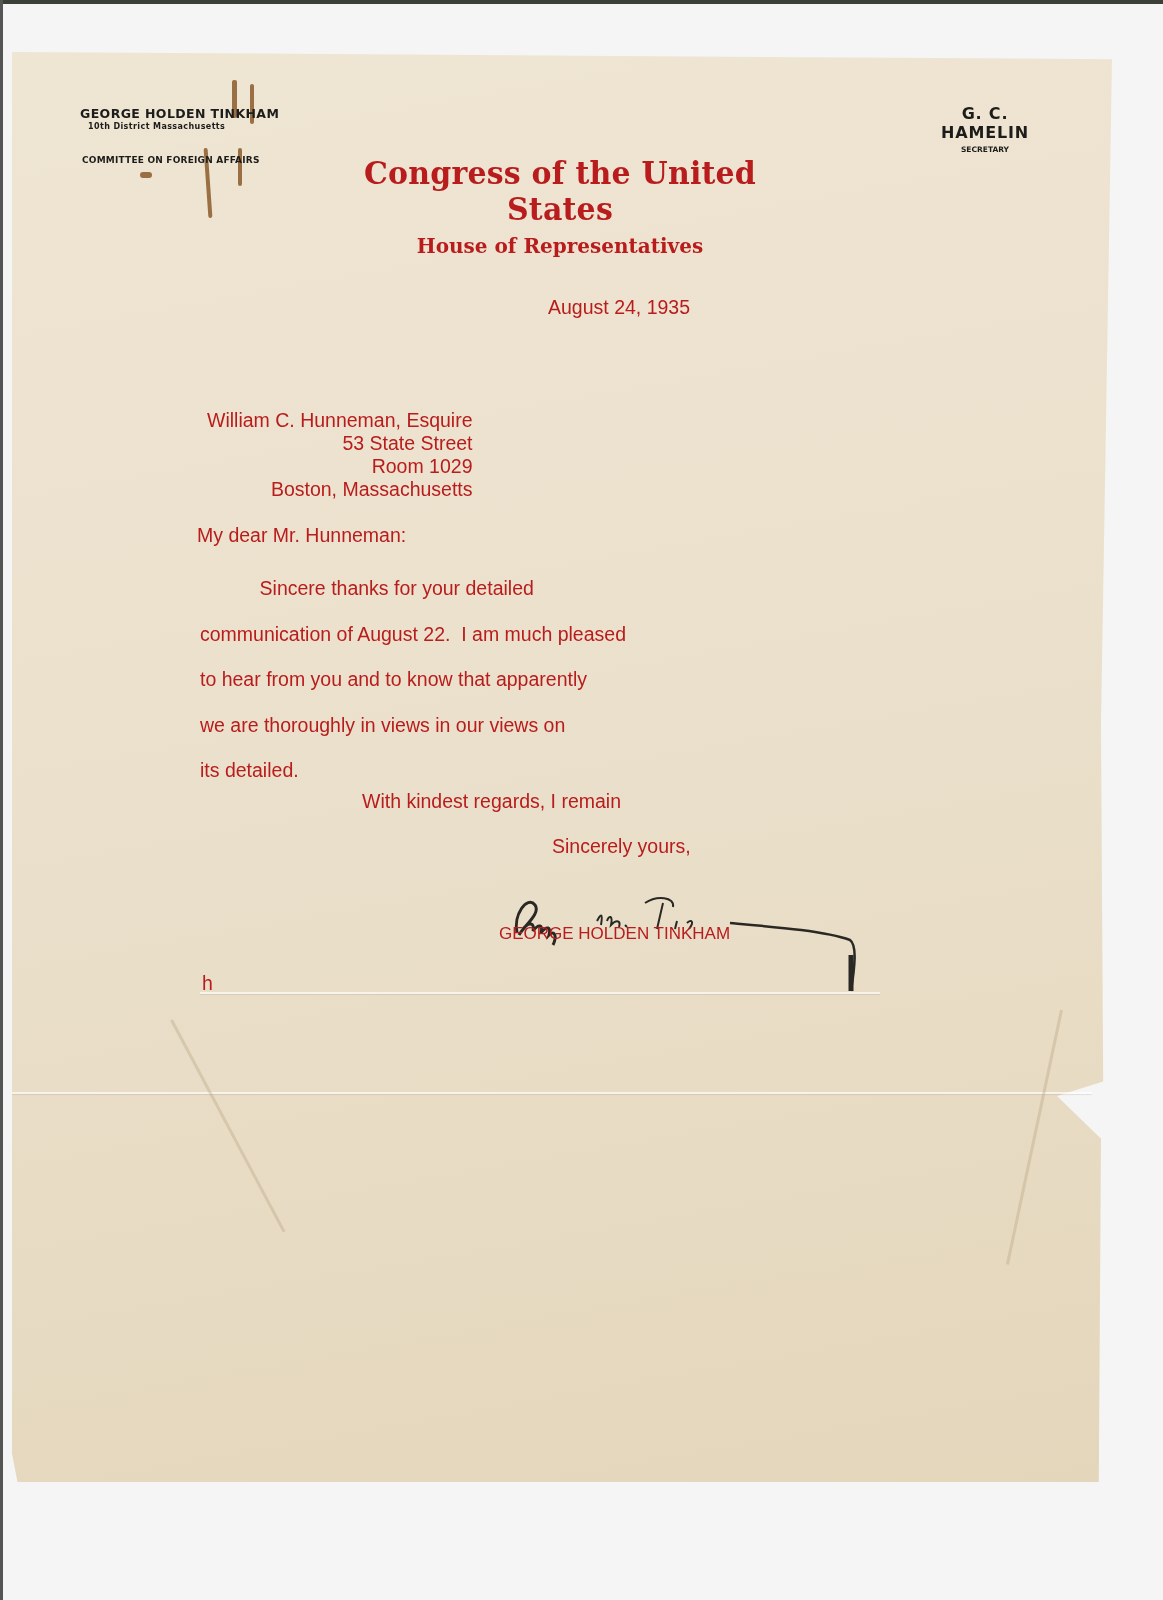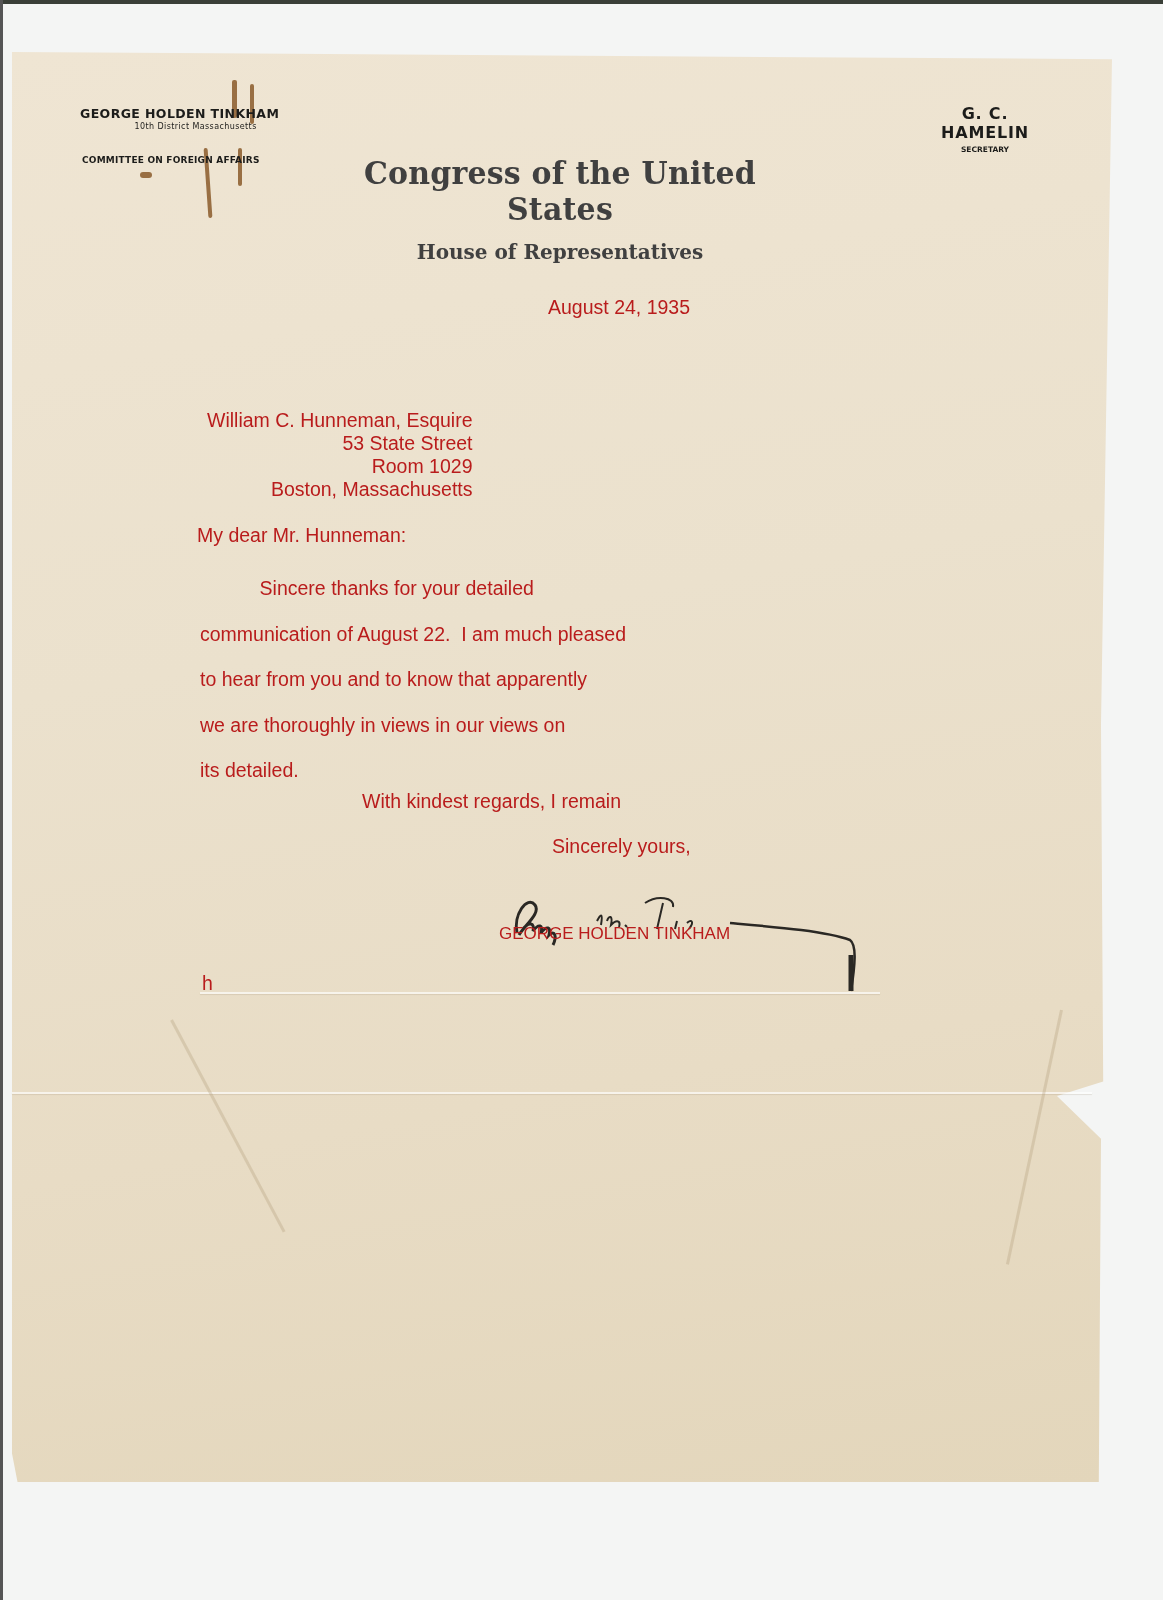--- a/index.html
+++ b/index.html
@@ -16,29 +16,29 @@
     box-shadow: 0 0 2px rgba(0,0,0,0.2);
   }
   .fold { position: absolute; left: 12px; height: 2px; width: 1080px; background: rgba(255,255,255,0.65); box-shadow: 0 1px 1px rgba(120,100,70,0.15); }
   .fold.one { top: 1092px; }
   .fold.two { top: 992px; left: 200px; width: 680px; }
   .crease { position: absolute; width: 3px; background: rgba(180,160,125,0.35); transform-origin: top; }
   .stain { position: absolute; background: #8a5a2a; border-radius: 2px; opacity: 0.85; }
 
   .lh-left { position: absolute; left: 80px; top: 106px; font-family: "DejaVu Sans", sans-serif; color: #1c1c1a; }
   .lh-name { font-size: 12.5px; font-weight: bold; letter-spacing: 0.4px; }
-  .lh-dist { font-size: 8px; font-weight: normal; margin-left: 32px; margin-top: 1px; letter-spacing: 0.4px; text-align: center; }
+  .lh-dist { font-size: 8px; font-weight: bold; margin-left: 8px; margin-top: 1px; letter-spacing: 0.4px; }
   .lh-comm { font-size: 9px; font-weight: bold; margin-left: 2px; margin-top: 24px; letter-spacing: 0.2px; }
   .lh-right { position: absolute; left: 930px; top: 104px; font-family: "DejaVu Sans", sans-serif; color: #1c1c1a; text-align: center; width: 110px; }
   .lh-sec-name { font-size: 16px; font-weight: bold; letter-spacing: 0.8px; }
   .lh-sec-title { font-size: 7.5px; font-weight: bold; margin-top: 3px; }
 
-  .lh-center { position: absolute; left: 330px; top: 156px; width: 460px; text-align: center; font-family: "DejaVu Serif", serif; color: #404040; font-weight: bold; }
+  .lh-center { position: absolute; left: 330px; top: 156px; width: 460px; text-align: center; font-family: "DejaVu Serif", serif; color: #b91c1c; font-weight: bold; }
   .lh-congress { font-size: 30px; letter-spacing: 0.2px; transform: scaleY(1.05); }
-  .lh-house { font-size: 20px; margin-top: 14px; }
+  .lh-house { font-size: 20px; margin-top: 8px; }
   .lh-city { font-size: 15.5px; margin-top: 8px; }
 
   .typed { position: absolute; font-family: Liberation Sans, sans-serif; color: #b91c1c; font-size: 19.5px; white-space: pre; }
   .date { left: 548px; top: 296px; }
   .addr { left: 207px; top: 409px; line-height: 23px; text-align: right; }
   .salutation { left: 197px; top: 524px; }
   .body-text { left: 200px; top: 566px; line-height: 45.5px; }
   .closing1 { left: 362px; top: 790px; }
   .closing2 { left: 552px; top: 835px; }
   .signer { left: 499px; top: 924px; font-size: 17px; }

